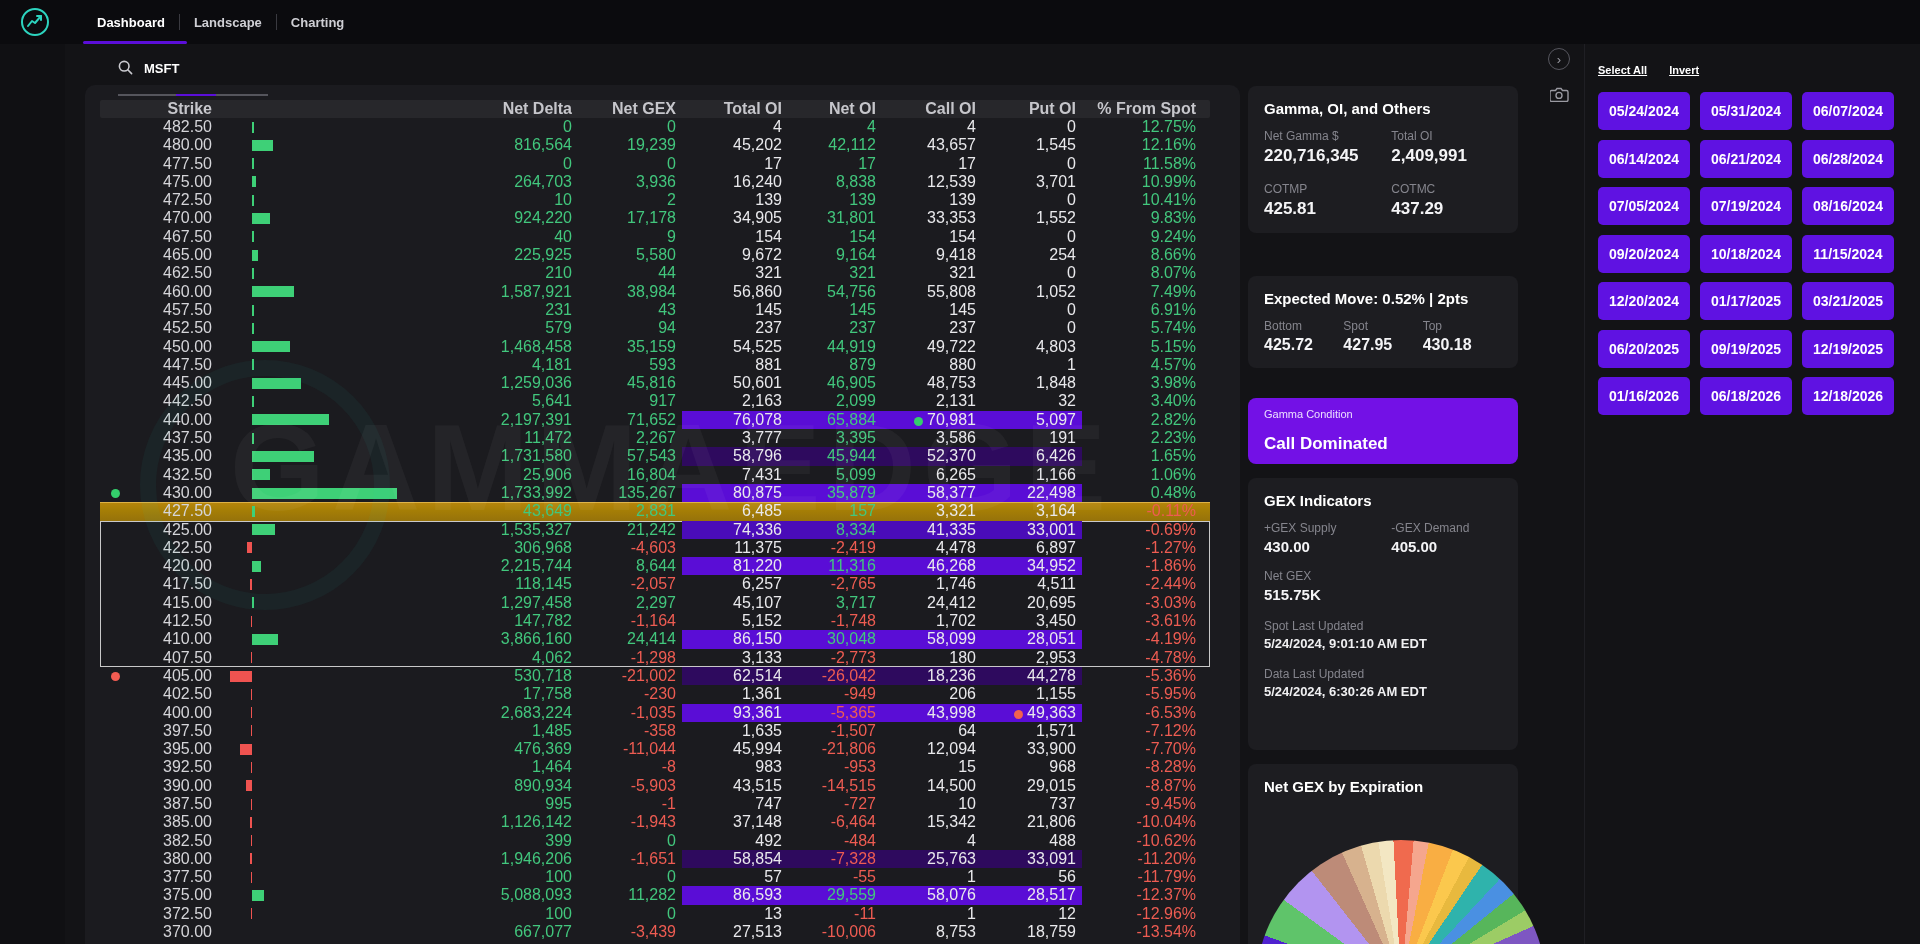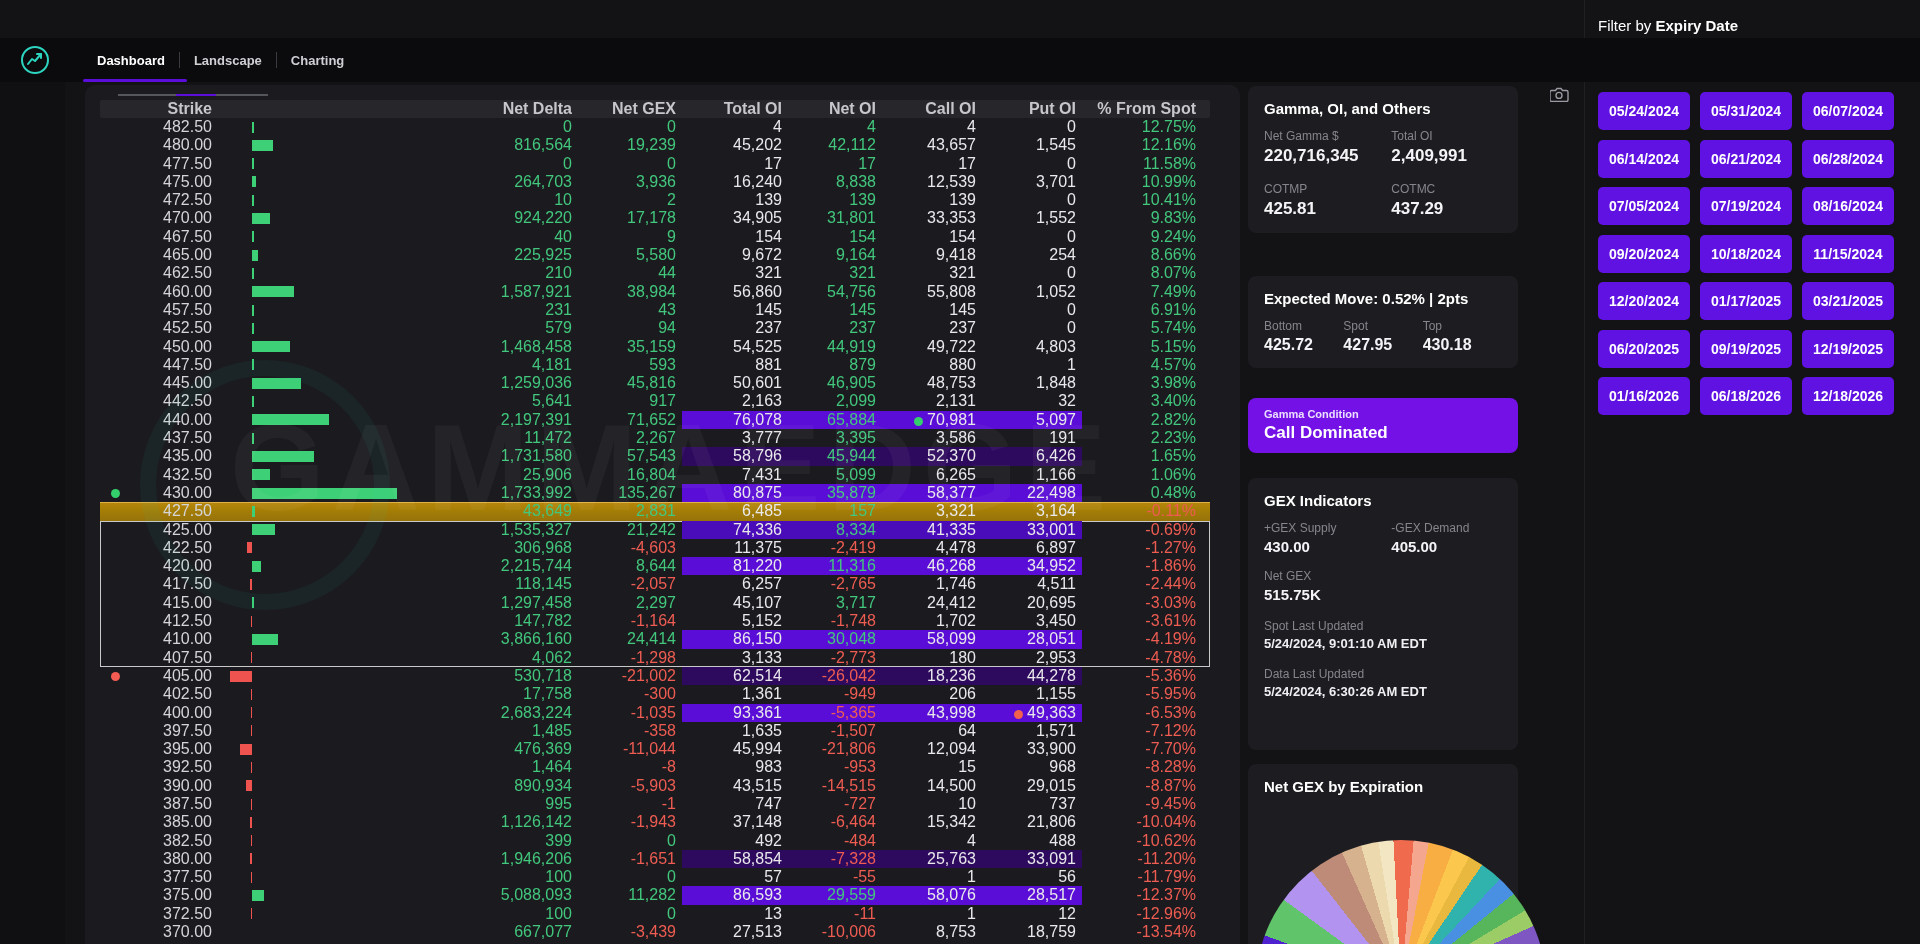--- a/index.html
+++ b/index.html
@@ -3,21 +3,21 @@
 <meta charset="utf-8">
 <style>
   * { box-sizing: border-box; }
   html,body { margin:0; padding:0; }
   body {
     width:1920px; height:944px; overflow:hidden; position:relative;
     background:#131316; color:#e8e8ea;
     font-family:"Liberation Sans","DejaVu Sans",sans-serif;
   }
   
-  .navbar { position:absolute; left:0; top:0; width:1920px; height:44px; background:#0b0b0e; z-index:20;margin-top:38px; }
+  .navbar { position:absolute; left:0; top:0; width:1920px; height:44px; background:#0b0b0e; z-index:20; }
   .logo { position:absolute; left:20px; top:7px; width:30px; height:30px; }
   .tabs { position:absolute; left:83px; top:0; height:44px; display:flex; align-items:center; }
   .tab { font-size:13px; font-weight:700; color:#cfcfd4; padding:0 14px; cursor:pointer; }
   .tab.active { color:#ffffff; }
   .tab-sep { width:1px; height:16px; background:#3a3a40; }
   .active-underline { position:absolute; left:83px; top:41px; width:104px; height:3px; background:#5b0ed9; border-radius:2px; }
   
   .left-rail { position:absolute; left:0; top:44px; width:65px; height:900px; background:#101013; }
   
   .search { position:absolute; left:118px; top:60px; display:flex; align-items:flex-start; gap:9px; z-index:5; }
@@ -58,21 +58,21 @@
                 color:#9a9aa2; font-size:13px; line-height:1; cursor:pointer; }
   
   .card { position:absolute; left:1248px; width:270px; background:#1d1d21; border-radius:8px; padding:14px 16px; z-index:2; }
   .card-title { font-size:15px; font-weight:700; color:#ffffff; margin-bottom:12px; }
   .kv-label { font-size:12px; color:#85858d; margin-bottom:3px; }
   .kv-value { font-size:17px; font-weight:700; color:#f4f4f6; }
   .kv2 { display:grid; grid-template-columns:1.15fr 1fr; row-gap:16px; }
   .kv3 { display:grid; grid-template-columns:1fr 1fr 1fr; }
   .kv3 .kv-value { font-size:16px; }
   .gcond { position:absolute; left:1248px; width:270px; background:#7311e6; border-radius:8px; padding:10px 16px; z-index:2; }
-  .gcond-label { font-size:11px; font-weight:700; color:#ecdfff; margin-bottom:3px; }
+  .gcond-label { font-size:11px; font-weight:400; color:#ecdfff; margin-bottom:14px; }
   .gcond-value { font-size:17px; font-weight:700; color:#ffffff; }
   .upd-value { font-size:13px; font-weight:700; color:#f0f0f2; }
   .pie { position:absolute; left:8px; top:76px; width:290px; height:290px; border-radius:50%; }
   
   .filter-divider { position:absolute; left:1584px; top:0; width:1px; height:944px; background:#1f1f24; }
   .filter-title { position:absolute; left:1598px; top:17px; font-size:15px; color:#fff; z-index:5; }
   .filter-links { position:absolute; left:1598px; top:64px; display:flex; gap:22px; z-index:5; }
   .flink { font-size:11px; font-weight:700; color:#fff; text-decoration:underline; cursor:pointer; }
   .dates { position:absolute; left:1598px; top:92px; width:310px; display:grid; grid-template-columns:repeat(3,92px); gap:9.5px 10px; z-index:5; }
   .date-btn { height:38px; background:#5f12e2; border:none; border-radius:5px; color:#fff; font-weight:700; font-size:14px;
@@ -562,21 +562,21 @@
         <div class="cell w c-lo">44,278</div>
         <div class="cell r pctcell">-5.36%</div>
       </div>
       <div class="trow">
         <div class="cell dotcell"></div>
         <div class="cell c-strike">402.50</div>
         <div class="cell barcell">
           <div class="bar bar-r" style="width: 1.5px; left: 32.5px;"></div>
         </div>
         <div class="cell g">17,758</div>
-        <div class="cell r">-300</div>
+        <div class="cell r">-230</div>
         <div class="cell w">1,361</div>
         <div class="cell r">-949</div>
         <div class="cell w">206</div>
         <div class="cell w">1,155</div>
         <div class="cell r pctcell">-5.95%</div>
       </div>
       <div class="trow">
         <div class="cell dotcell"></div>
         <div class="cell c-strike">400.00</div>
         <div class="cell barcell">

